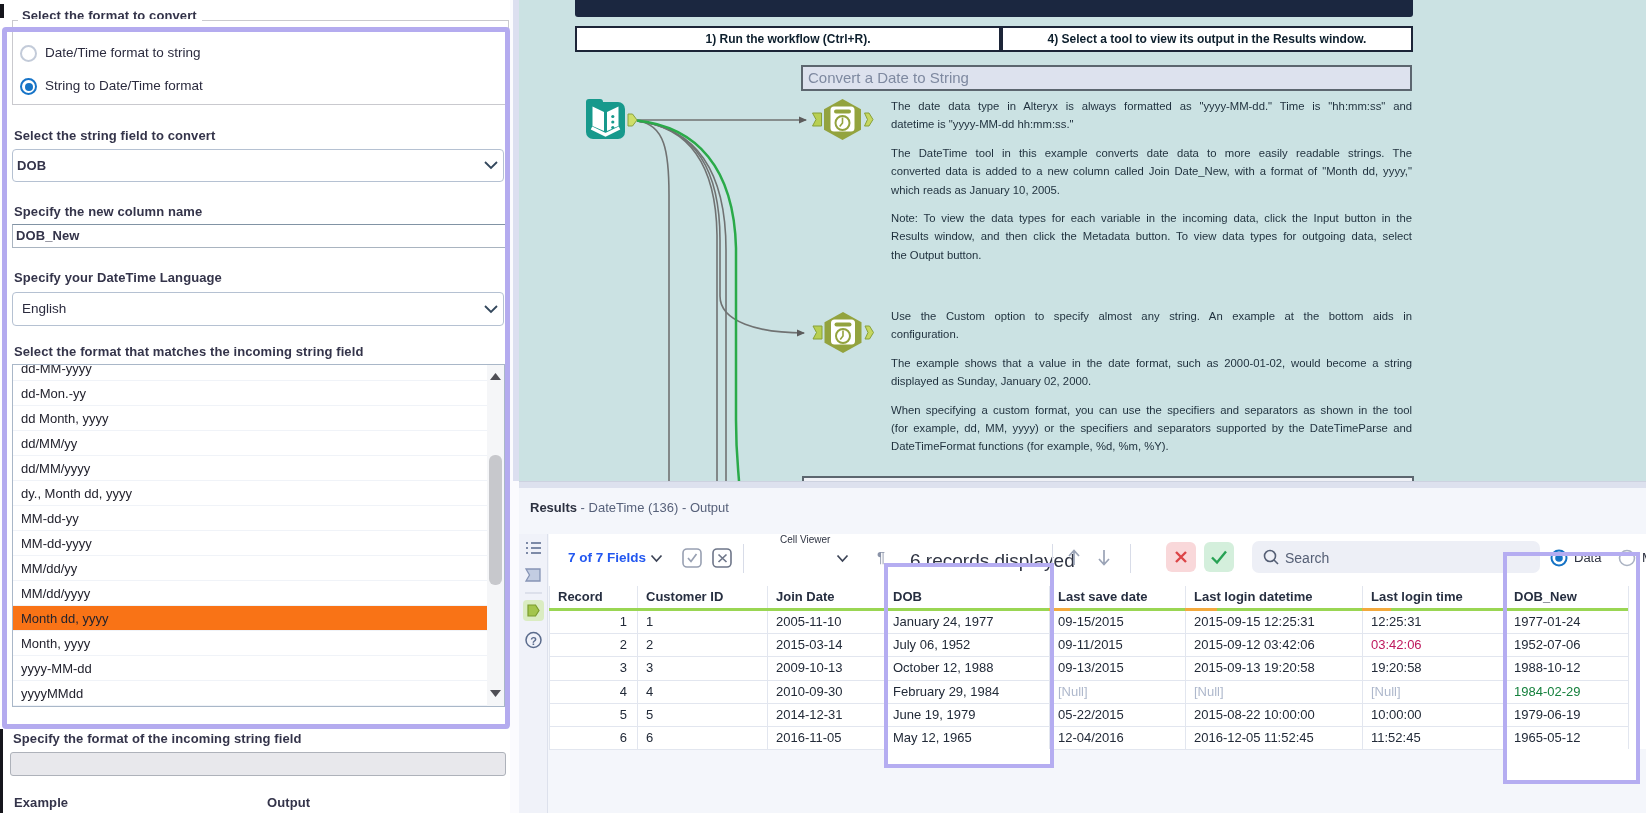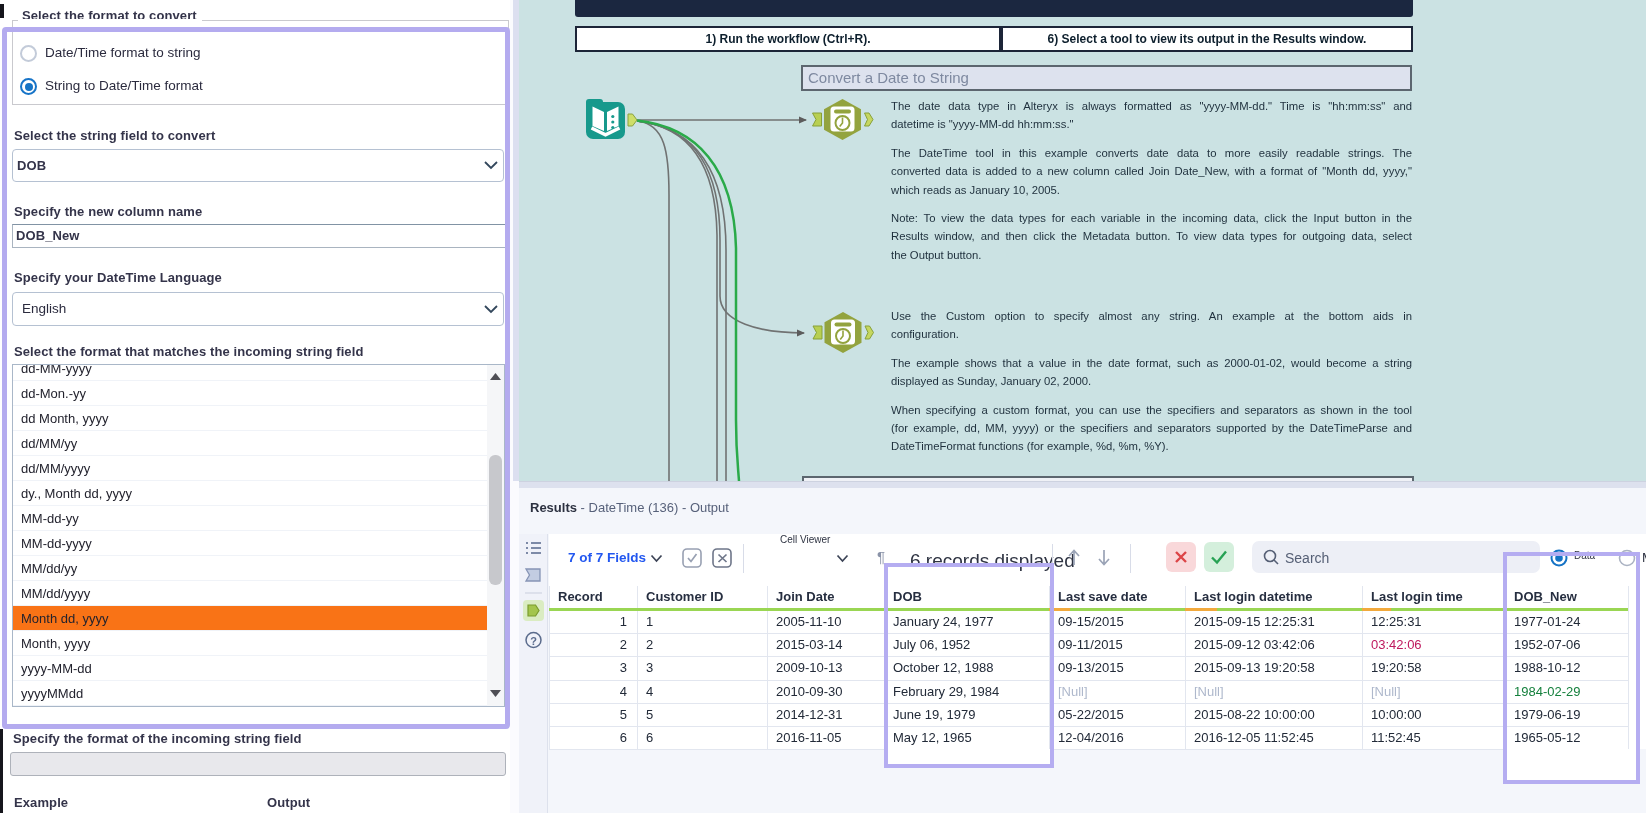--- a/index.html
+++ b/index.html
@@ -83,21 +83,21 @@
 
 <div class="abs" style="left:510px;top:0;width:17px;height:813px;background:#fbfbfe;"></div>
 <div class="abs" style="left:513px;top:0;width:6px;height:481px;background:#dcdff0;"></div>
 <div class="abs" style="left:519px;top:0;width:9px;height:481px;background:#cbe2e3;"></div>
 
 <div class="abs" id="canvas" style="left:527px;top:0;width:1119px;height:481px;background:#cbe2e3;overflow:hidden;">
 
   <div class="abs" style="left:48px;top:0;width:838px;height:17px;background:#1b2740;border-radius:0 0 3px 3px;"></div>
 
   <div class="abs" style="left:48px;top:26px;width:426px;height:26px;background:#fff;border:2px solid #1c2538;font-size:12px;font-weight:700;color:#0d1f2d;text-align:center;line-height:23px;">1) Run the workflow (Ctrl+R).</div>
-  <div class="abs" style="left:474px;top:26px;width:412px;height:26px;background:#fff;border:2px solid #1c2538;font-size:12px;font-weight:700;color:#0d1f2d;text-align:center;line-height:23px;">6) Select a tool to view its output in the Results window.</div>
+  <div class="abs" style="left:474px;top:26px;width:412px;height:26px;background:#fff;border:2px solid #1c2538;font-size:12px;font-weight:700;color:#0d1f2d;text-align:center;line-height:23px;">4) Select a tool to view its output in the Results window.</div>
 
   <div class="abs" style="left:274px;top:65px;width:611px;height:26px;background:#dde2ee;border:2px solid #5c666f;font-size:15px;color:#7e89a0;line-height:22px;padding-left:5px;">Convert a Date to String</div>
 
 
   <div class="abs" style="left:275px;top:476px;width:612px;height:5px;background:#eff1f6;border:2px solid #5c666f;border-bottom:none;"></div>
 
   <svg class="abs" style="left:0;top:0;" width="1119" height="481" id="wiresvg">
 
     <g stroke="#707272" stroke-width="1.6" fill="none">
       <path d="M110,120 L279,120"></path>
@@ -222,21 +222,21 @@
   <div class="abs" style="left:733px;top:59px;width:288px;height:32px;border-radius:7px;background:#edeff6;"></div>
   <svg class="abs" style="left:743px;top:66px;" width="18" height="18">
       <circle cx="8" cy="8" r="5.5" fill="none" stroke="#555f75" stroke-width="1.6"></circle>
       <path d="M12,12 L16,16" stroke="#555f75" stroke-width="1.6"></path>
     </svg>
   <div class="abs" style="left:766px;top:68px;font-size:14px;color:#555f75;">Search</div>
   <svg class="abs" style="left:1031px;top:67px;" width="18" height="18">
     <circle cx="9" cy="9" r="7.5" fill="none" stroke="#1673c5" stroke-width="2"></circle>
     <circle cx="9" cy="9" r="3.8" fill="#1673c5"></circle>
   </svg>
-  <div class="abs" style="left:1055px;top:68px;font-size:10px;color:#2e3342;">Data</div>
+  <div class="abs" style="left:1055px;top:68px;font-size:13px;color:#2e3342;">Data</div>
   <svg class="abs" style="left:1099px;top:67px;" width="18" height="18">
       <circle cx="9" cy="9" r="7.5" fill="none" stroke="#aab2c2" stroke-width="1.6"></circle>
     </svg>
   <div class="abs" style="left:1123px;top:68px;font-size:13.5px;color:#2e3342;">M</div>
 
   <div class="abs" id="grid" style="left:30px;top:104px;width:1097px;height:163px;">
       <div class="abs" style="left:0px;top:0;width:88px;height:22px;border-left:1px solid #e2e6ef;">
         <div style="padding:3px 0 0 8px;font-size:13px;font-weight:700;color:#262e40;white-space:nowrap;">Record</div>
       </div>
       <div class="abs" style="left:0px;top:22px;width:88px;height:3px;background:#9ad653;"></div>

